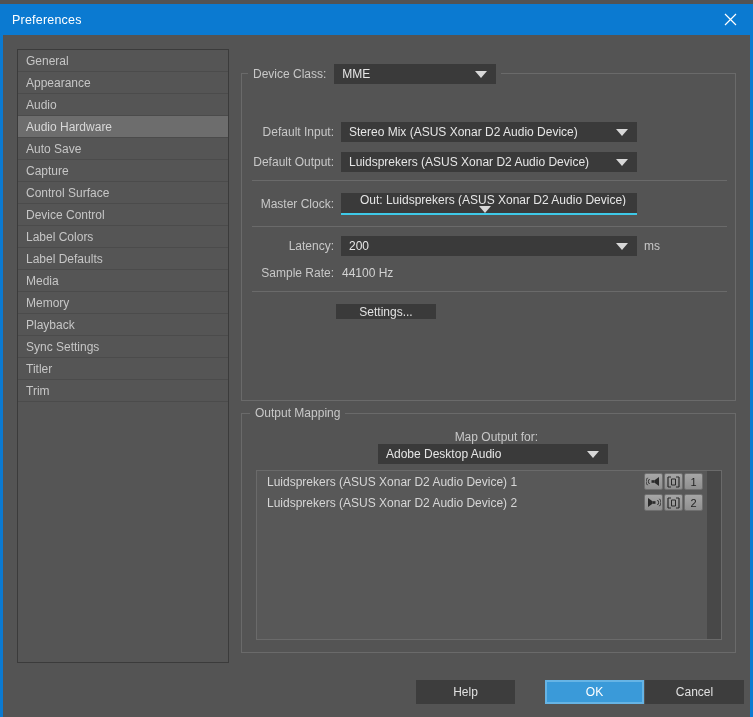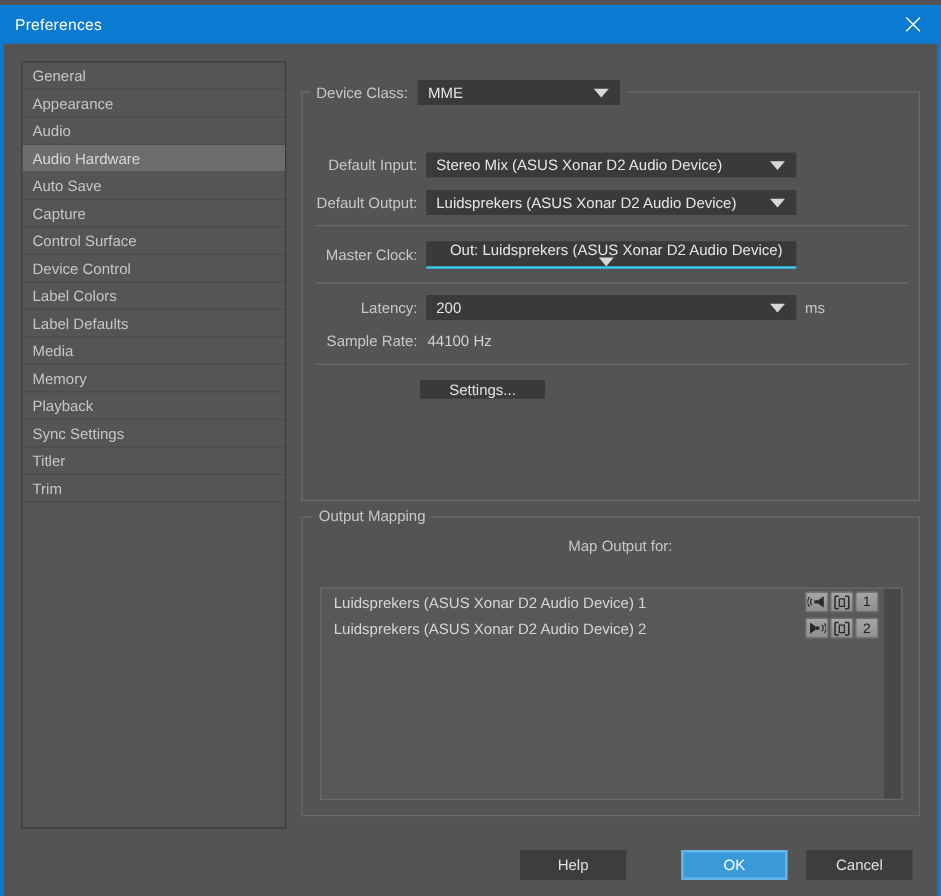--- a/index.html
+++ b/index.html
@@ -247,21 +247,21 @@
   
   .footer {
     position: absolute;
     left: 0; bottom: 14px;
     width: 753px;
     height: 24px;
   }
   .footer .fbtn {
     position: absolute;
     height: 24px;
-    width: 85px;
+    width: 99px;
     background: #3d3d3d;
     color: #e0e0e0;
     font-size: 12px;
     display: flex;
     align-items: center;
     justify-content: center;
     box-sizing: border-box;
     cursor: default;
   }
   #help-btn { left: 413px; }
@@ -363,20 +363,24 @@
       <div class="hr" style="top:217px;"></div>
 
       <div class="btn" id="settings-btn">Settings...</div>
     </div>
 
     <div class="group" id="output-group">
       <span class="group-legend">Output Mapping</span>
 
       <div class="row" style="left:0; top:16px; width:495px;flex-direction:column;">
         <span class="lbl" style="width:97px;">Map Output for:</span>
+        <div class="dd" style="width:230px; margin-left:7px;">
+          <span class="dd-text">Adobe Desktop Audio</span>
+          <span class="caret"></span>
+        </div>
       </div>
 
       <div class="listbox">
         <div class="list-scroll-track"></div>
 
         <div class="list-row">
           <span class="list-label">Luidsprekers (ASUS Xonar D2 Audio Device) 1</span>
           <div class="row-ctrls">
             <div class="mini-btn">
               <svg width="15" height="11" viewBox="0 0 15 11">

